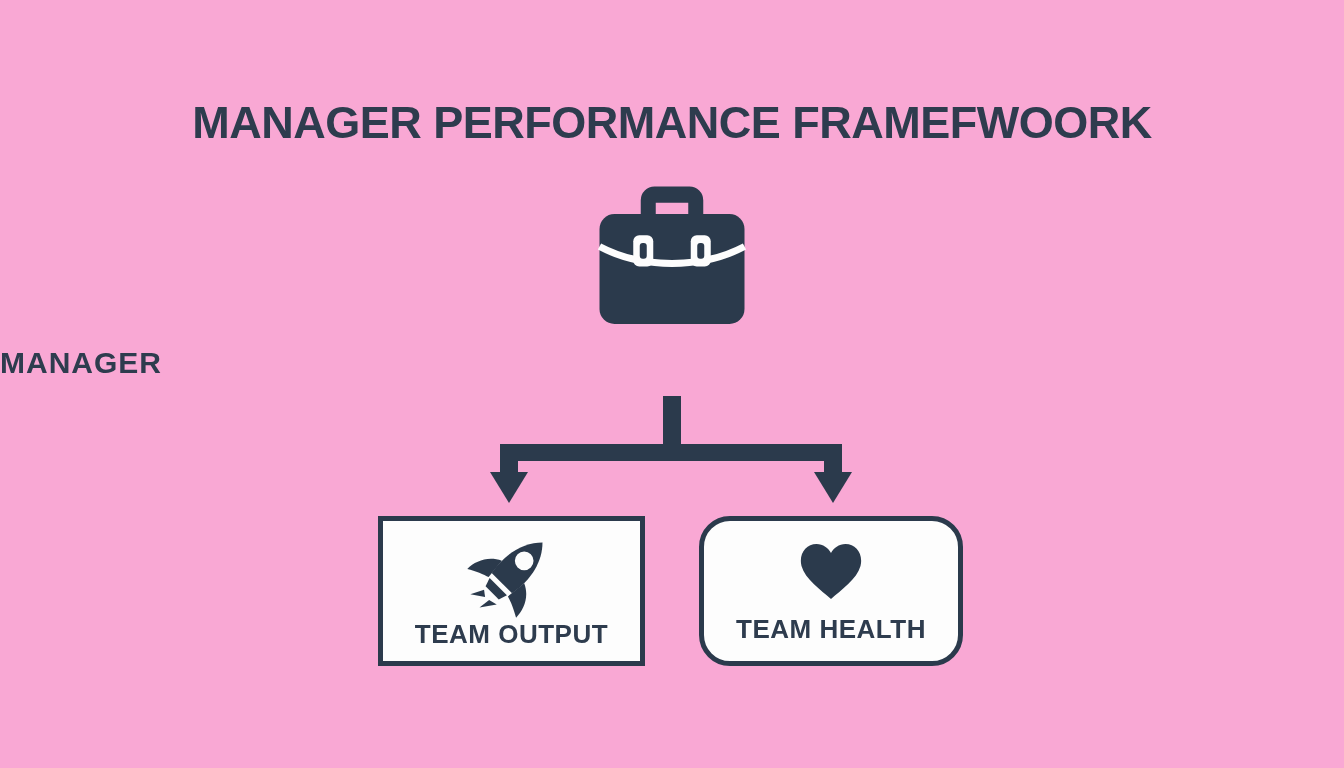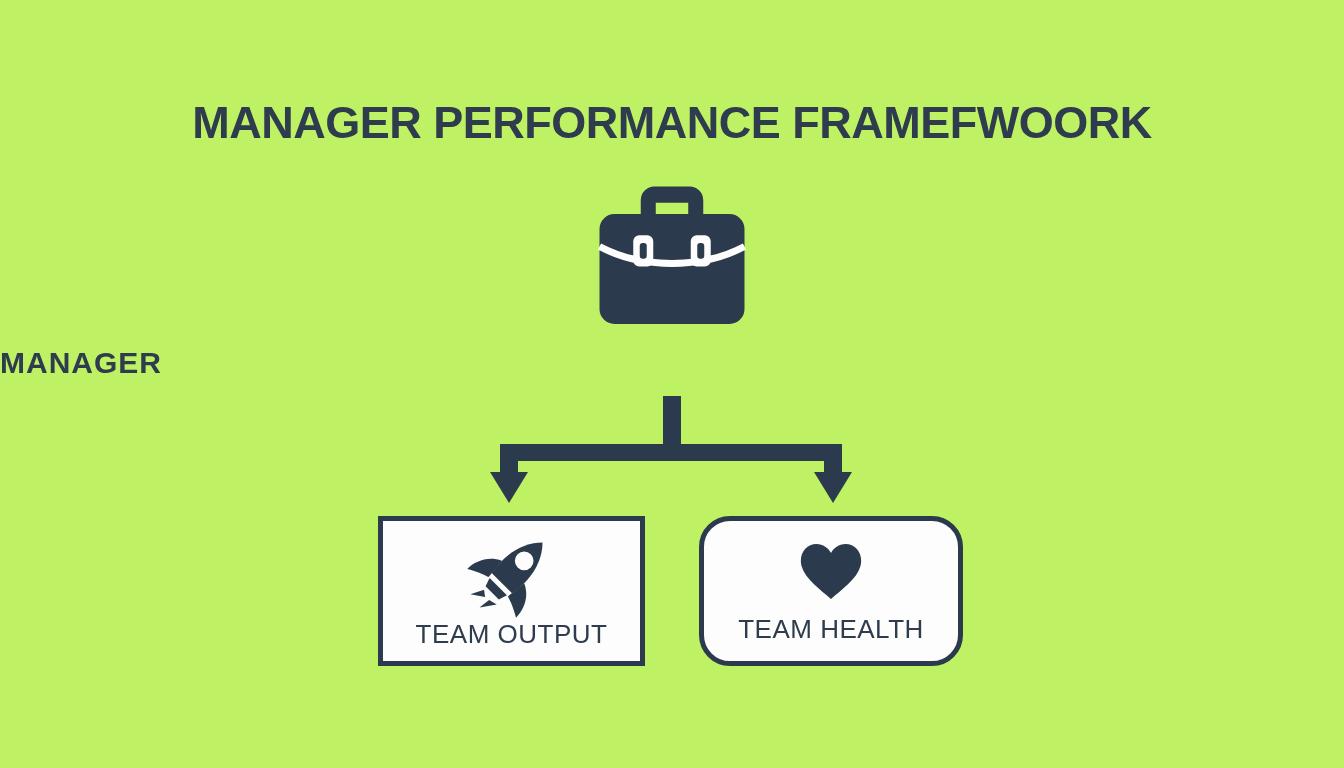--- a/index.html
+++ b/index.html
@@ -6,21 +6,21 @@
   html, body { width: 1344px; height: 768px; }
   body {
     font-family: "Liberation Sans", sans-serif;
     background: #fdfdfd;
     overflow: hidden;
   }
   .canvas {
     position: relative;
     width: 1344px;
     height: 768px;
-    background: #bef264;
+    background: #f9a8d4;
   }
   .title {
     position: absolute;
     top: 97px;
     left: 0;
     width: 100%;
     text-align: center;
     font-size: 45px;
     font-weight: 700;
     letter-spacing: -0.5px;
@@ -66,21 +66,21 @@
   .node-box.right { left: 699px; width: 264px; border-radius: 31px; }
   .node-icon-wrap {
     flex: 1 1 auto;
     display: flex;
     align-items: center;
     justify-content: center;
     padding-top: 6px;
   }
   .node-label {
     font-size: 26px;
-    font-weight: 400;
+    font-weight: 700;
     letter-spacing: 0.5px;
     color: #2e3c4e;
     margin-bottom: 16px;
   }
   svg { display: block; }
 </style>
 </head>
 <body>
 
 <div class="canvas">

